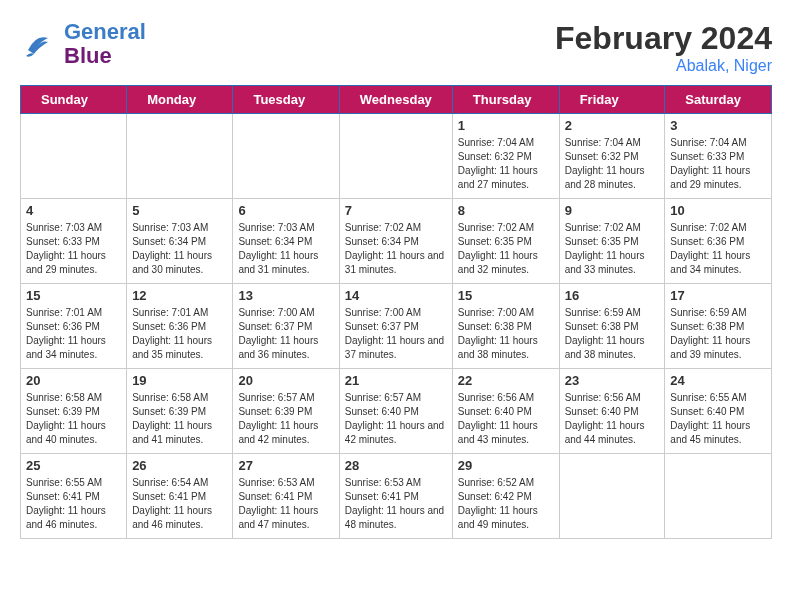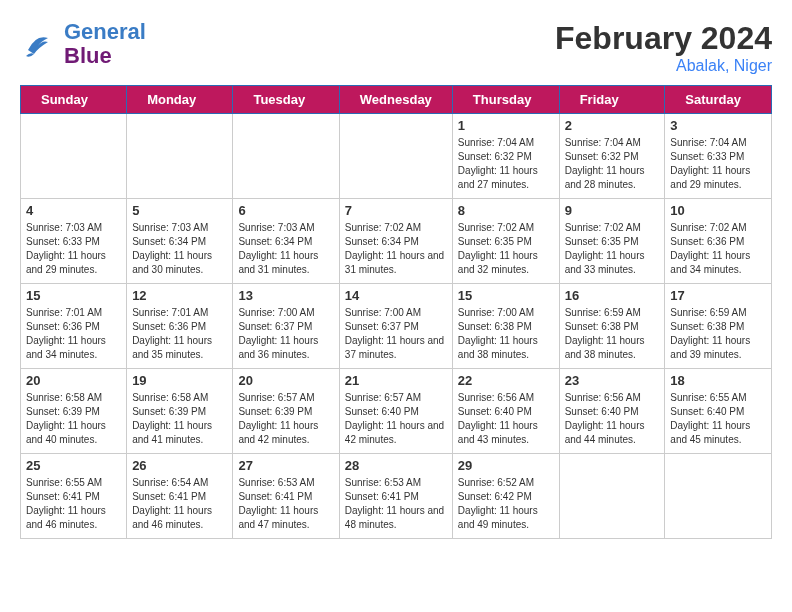--- a/index.html
+++ b/index.html
@@ -220,21 +220,21 @@
         </td>
         <td>
           <div class="day-number">22</div>
           <div class="day-info">Sunrise: 6:56 AM<br>Sunset: 6:40 PM<br>Daylight: 11 hours and 43 minutes.</div>
         </td>
         <td>
           <div class="day-number">23</div>
           <div class="day-info">Sunrise: 6:56 AM<br>Sunset: 6:40 PM<br>Daylight: 11 hours and 44 minutes.</div>
         </td>
         <td>
-          <div class="day-number">18</div>
+          <div class="day-number">24</div>
           <div class="day-info">Sunrise: 6:55 AM<br>Sunset: 6:40 PM<br>Daylight: 11 hours and 45 minutes.</div>
         </td>
       </tr>
       <tr class="week-row">
         <td>
           <div class="day-number">25</div>
           <div class="day-info">Sunrise: 6:55 AM<br>Sunset: 6:41 PM<br>Daylight: 11 hours and 46 minutes.</div>
         </td>
         <td>
           <div class="day-number">26</div>

